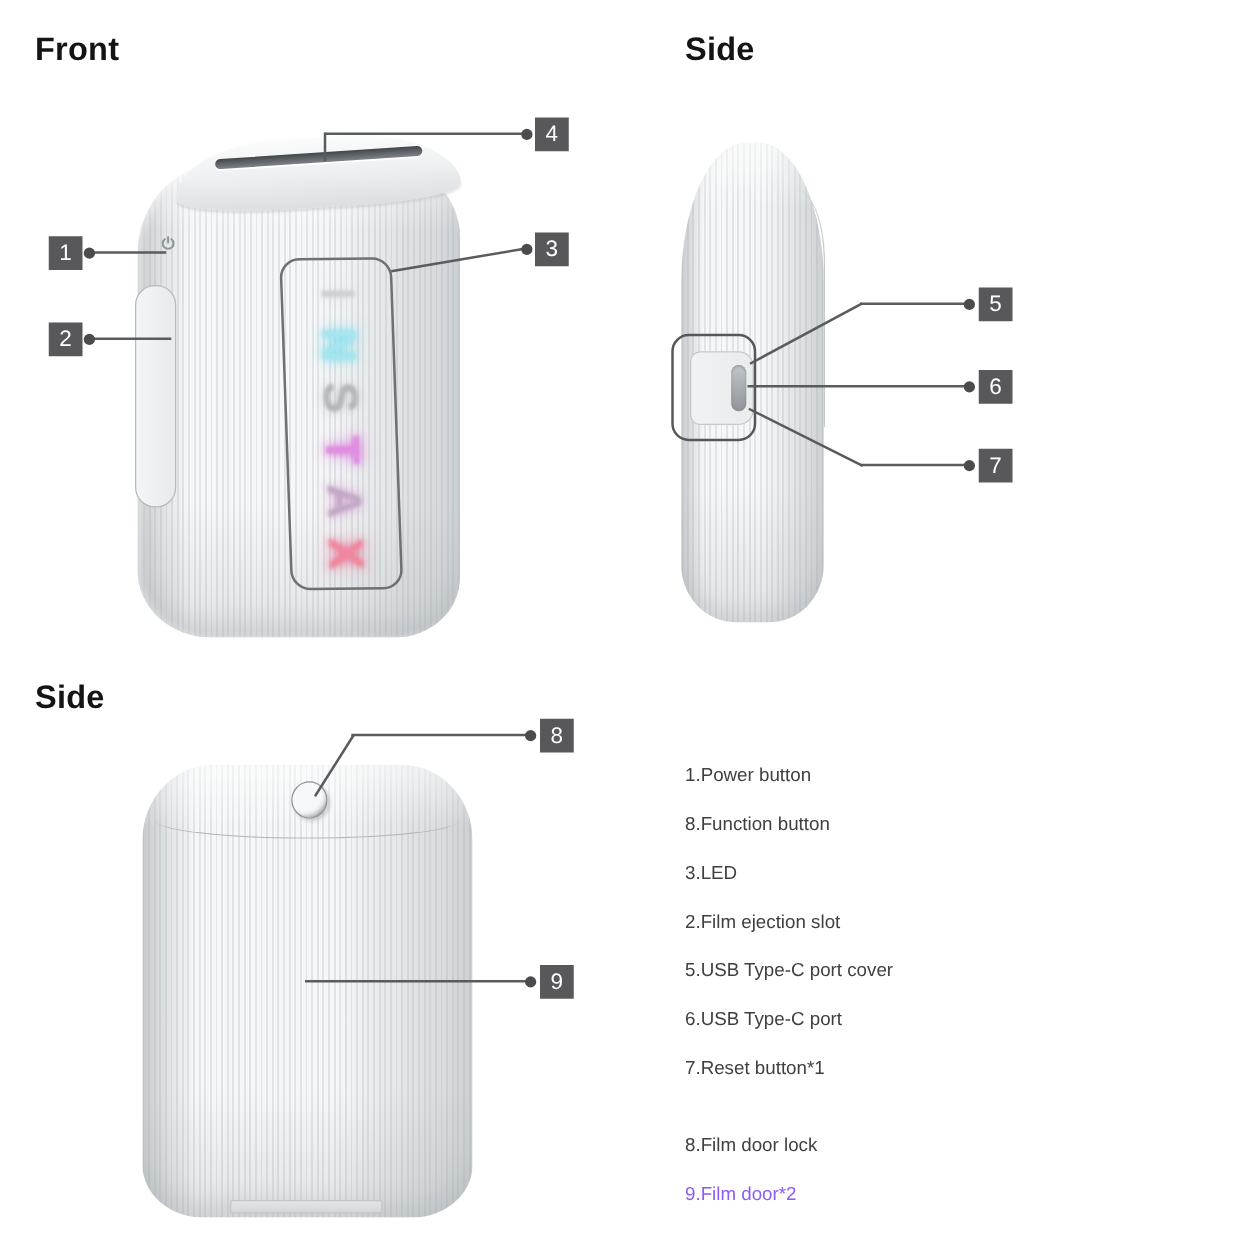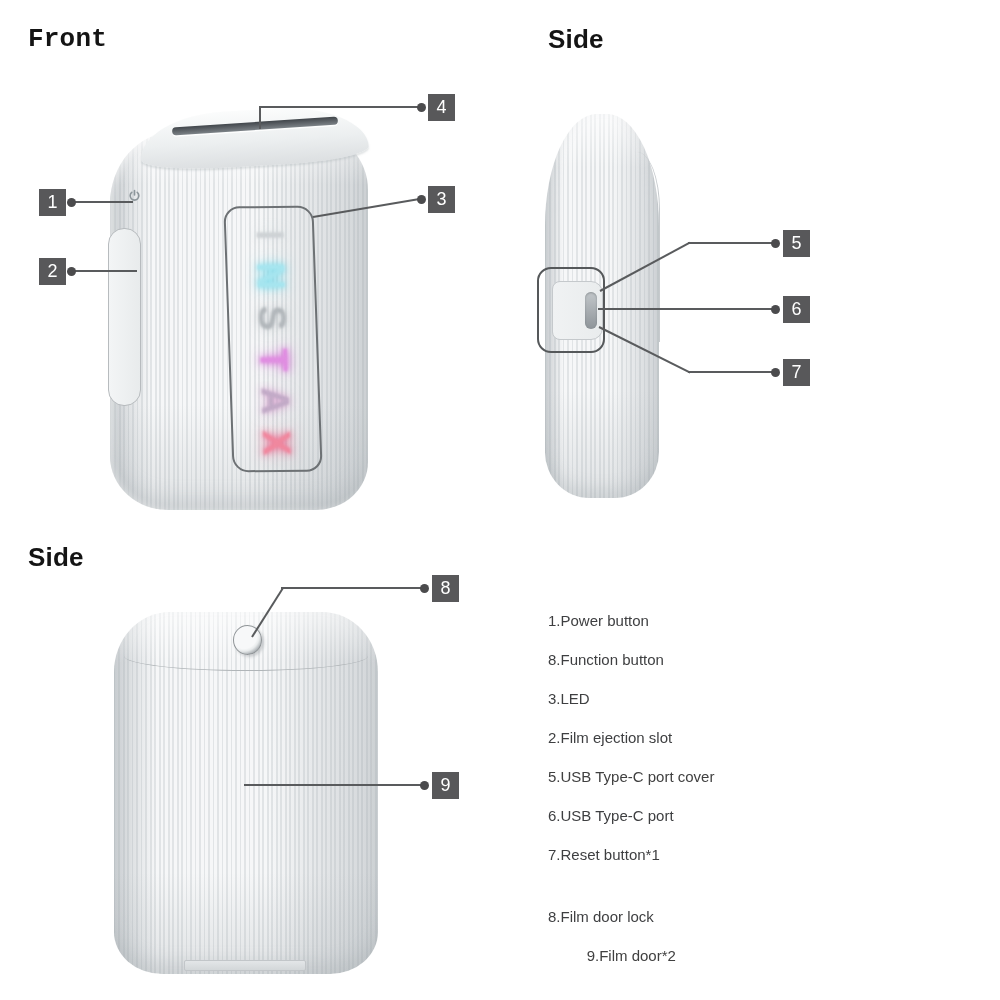--- a/index.html
+++ b/index.html
@@ -95,21 +95,21 @@
 
   
   .legend{position:absolute;left:548px;top:610px;}
   .legend-item{font-size:15px;line-height:22px;height:22px;margin-bottom:17px;white-space:nowrap;}
 </style>
 </head>
 <body>
 
 <div class="canvas">
 
-  <div class="heading h-front" style="color: rgb(20, 20, 20); font-family: Liberation Mono, monospace;">Front</div>
+  <div class="heading h-front" style="color: rgb(20, 20, 20);">Front</div>
   <div class="heading h-side" style="color: rgb(20, 20, 20);">Side</div>
   <div class="heading h-rear" style="color: rgb(20, 20, 20);">Side</div>
 
   <div class="device-front">
     <div class="fd-body ribs"></div>
     <div class="fd-cap"></div>
     <div class="fd-slot"></div>
     <div class="fd-strip"></div>
     <div class="fd-power">
       <svg width="13" height="13" viewBox="0 0 24 24" fill="none" stroke="#8d969b" stroke-width="3" stroke-linecap="round">
@@ -178,16 +178,16 @@
 
   <div class="legend">
     <div class="legend-item" style="color: rgb(62, 63, 65);">1.Power button</div>
     <div class="legend-item" style="color: rgb(62, 63, 65);">8.Function button</div>
     <div class="legend-item" style="color: rgb(62, 63, 65);">3.LED</div>
     <div class="legend-item" style="color: rgb(62, 63, 65);">2.Film ejection slot</div>
     <div class="legend-item" style="color: #404040;">5.USB Type-C port cover</div>
     <div class="legend-item" style="color: rgb(62, 63, 65);">6.USB Type-C port</div>
     <div class="legend-item" style="color: rgb(62, 63, 65);">7.Reset button*1</div>
     <div class="legend-item" style="color: rgb(62, 63, 65); margin-top: 40px;">8.Film door lock</div>
-    <div class="legend-item" style="color: #404040; text-align: center;">9.Film door*2</div>
+    <div class="legend-item" style="color: #8b5cf6;">9.Film door*2</div>
   </div>
 
 </div>
 
 </body></html>

